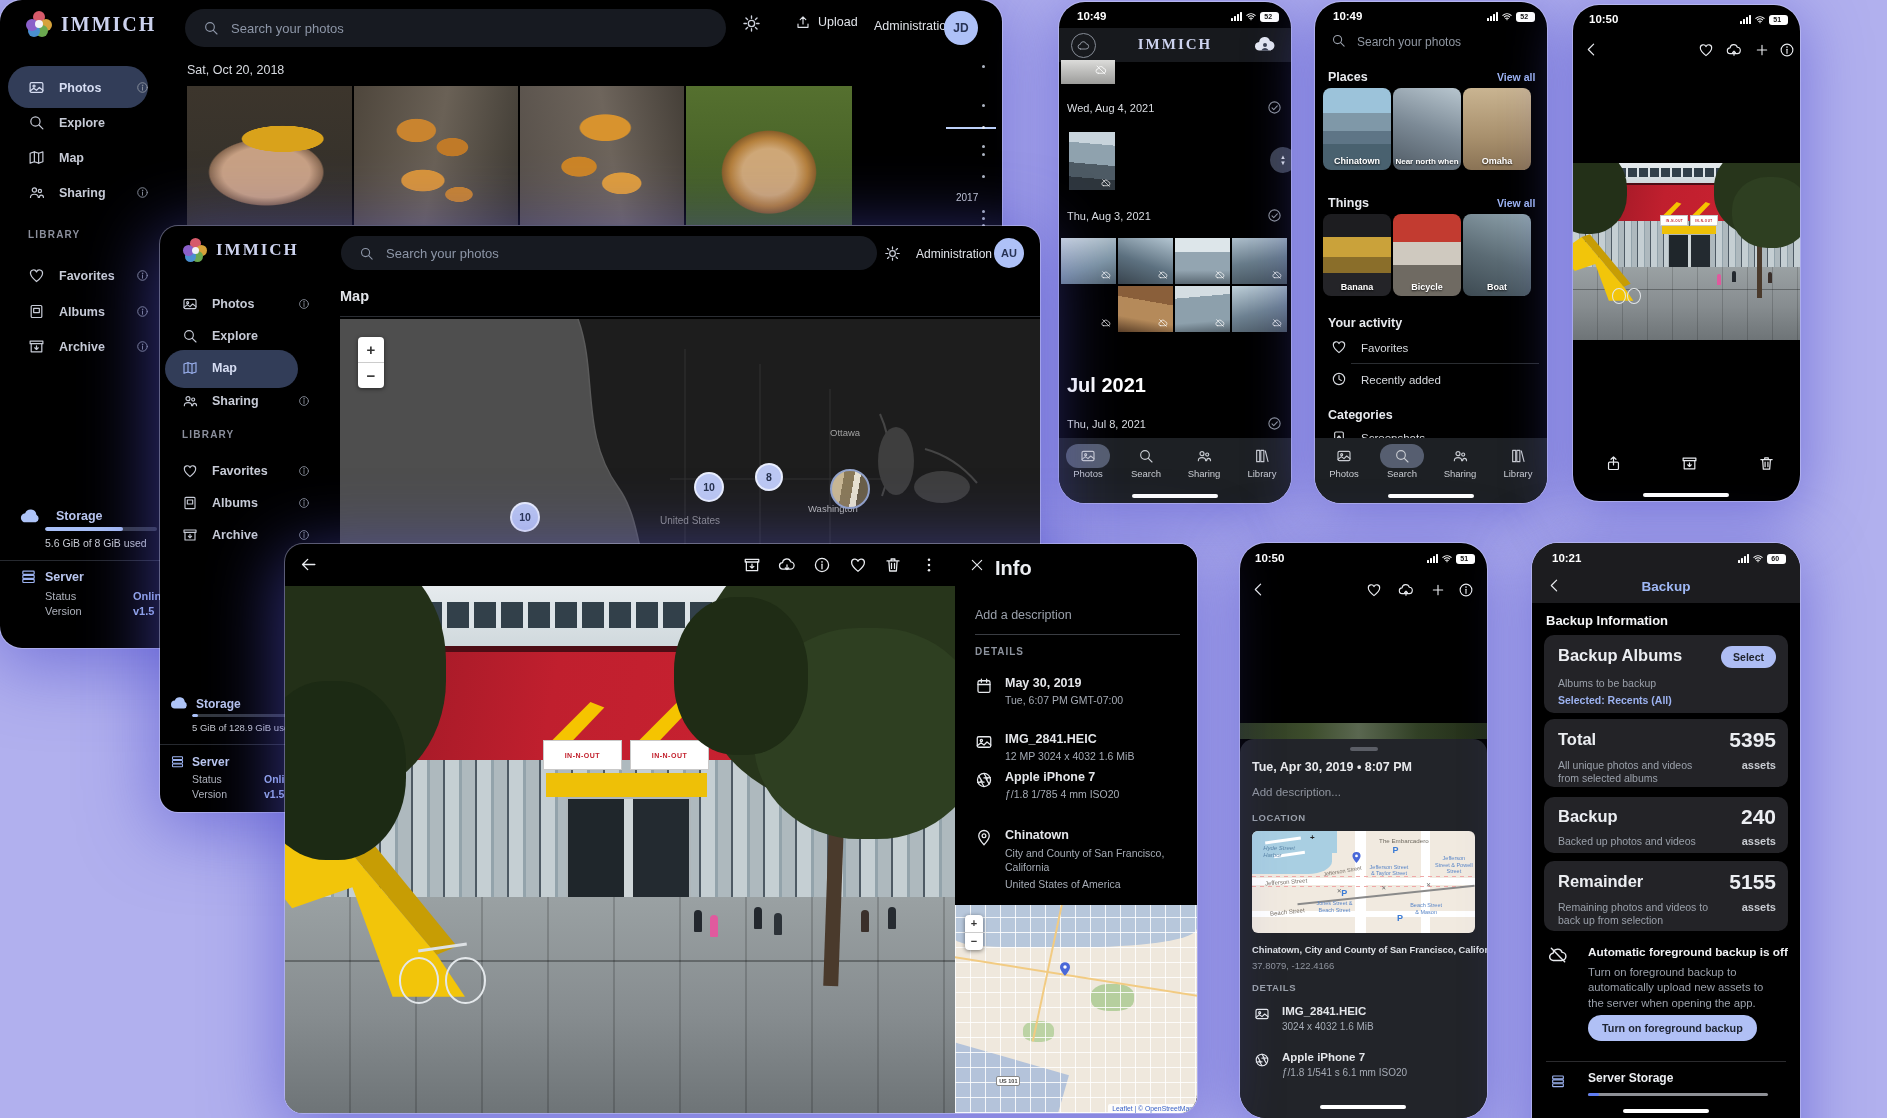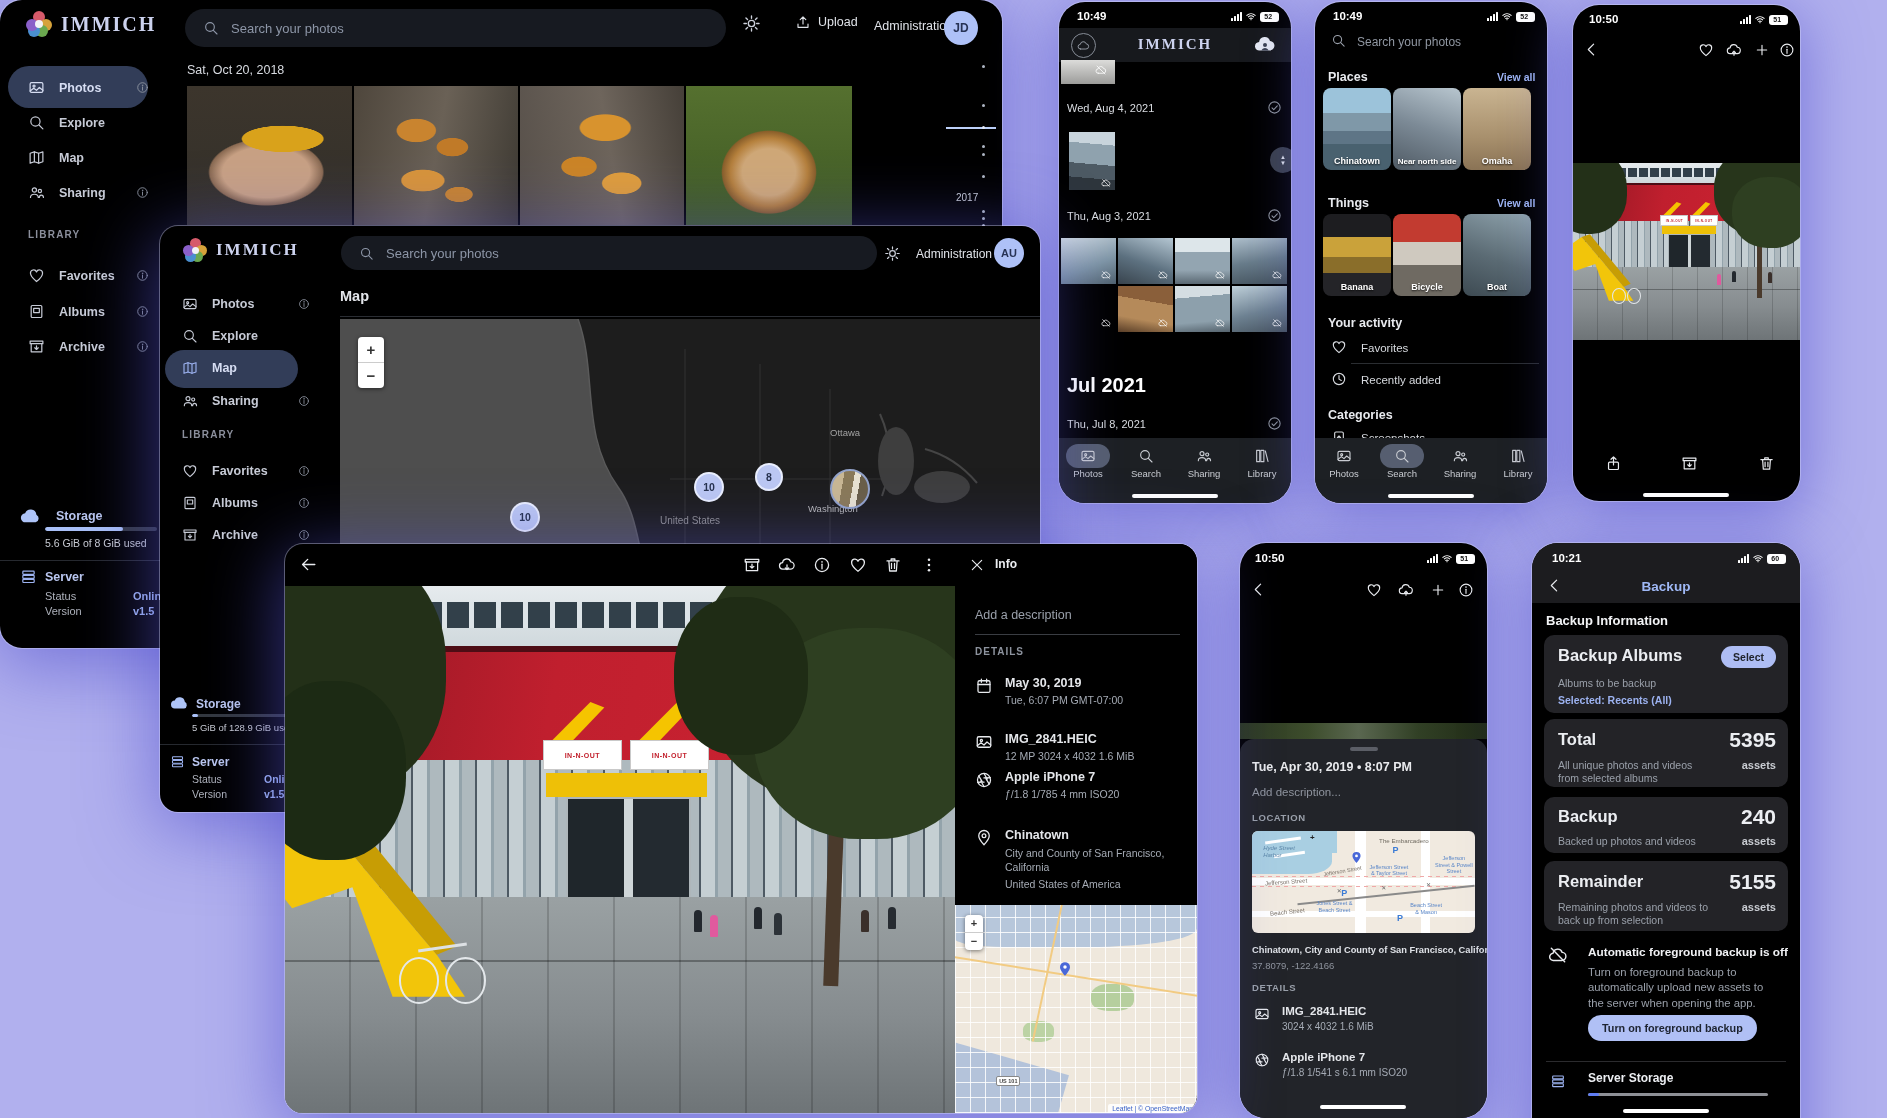--- a/index.html
+++ b/index.html
@@ -593,21 +593,21 @@
     <div class="person" style="left:86%;top:61.5%;background:#3a2f2a"></div>
     <div class="person" style="left:90%;top:61%;background:#262b31"></div>
   </div>
 
   <div class="a" style="left:670px;top:0;width:242px;height:569px;background:#000">
     <span class="a tw" style="left:14px;top:13px">
         <svg class="ic" width="16" height="16">
           <use href="#i-x"></use>
         </svg>
       </span>
-    <span class="a" style="left:40px;top:13px;color:#eceef2;font-size:12px;font-weight:600">Info</span>
+    <span class="a" style="left:40px;top:13px;color:#eceef2;font-size:20px;font-weight:600">Info</span>
     <span class="a" style="left:20px;top:64px;color:#9aa0ab;font-size:12.5px">Add a description</span>
     <div class="hr" style="left:20px;top:90px;width:205px;background:#3a3d43"></div>
     <span class="a" style="left:20px;top:102px;color:#8d939e;font-size:10px;letter-spacing:1px;font-weight:700">DETAILS</span>
 
     <span class="a tw" style="left:20px;top:133px">
         <svg class="ic" width="18" height="18">
           <use href="#i-cal"></use>
         </svg>
       </span>
     <div class="drow" style="left:50px;top:132px">
@@ -833,21 +833,21 @@
       </svg>
     </span>
   <span class="a" style="left:42px;top:33px;color:#9097a2;font-size:12px">Search your photos</span>
 
   <span class="a" style="left:13px;top:68px;color:#e8eaee;font-size:12.5px;font-weight:600">Places</span>
   <span class="a" style="left:182px;top:69px;color:#9db4f4;font-size:10.5px;font-weight:600">View all</span>
   <div class="card" style="left:8px;top:86px;width:68px;height:82px;background:linear-gradient(#9cc3da 0 30%,#7f98a8 30% 52%,#5e7586 52% 68%,#49616f 68%)">
     <span class="cardlbl">Chinatown</span>
   </div>
   <div class="card" style="left:78px;top:86px;width:68px;height:82px;background:linear-gradient(200deg,#b8c6cf,#7c8a96 50%,#4f5a64)">
-    <span class="cardlbl" style="font-size:8px">Near north side</span>
+    <span class="cardlbl" style="font-size:8px">Near north when</span>
   </div>
   <div class="card" style="left:148px;top:86px;width:68px;height:82px;background:linear-gradient(#c9b491,#a8906d 60%,#8a7355)">
     <span class="cardlbl">Omaha</span>
   </div>
 
   <span class="a" style="left:13px;top:194px;color:#e8eaee;font-size:12.5px;font-weight:600">Things</span>
   <span class="a" style="left:182px;top:195px;color:#9db4f4;font-size:10.5px;font-weight:600">View all</span>
   <div class="card" style="left:8px;top:212px;width:68px;height:82px;background:linear-gradient(#1d1d20 0 28%,#caa23a 28% 52%,#8a6e2a 52% 72%,#242428 72%)">
     <span class="cardlbl">Banana</span>
   </div>

